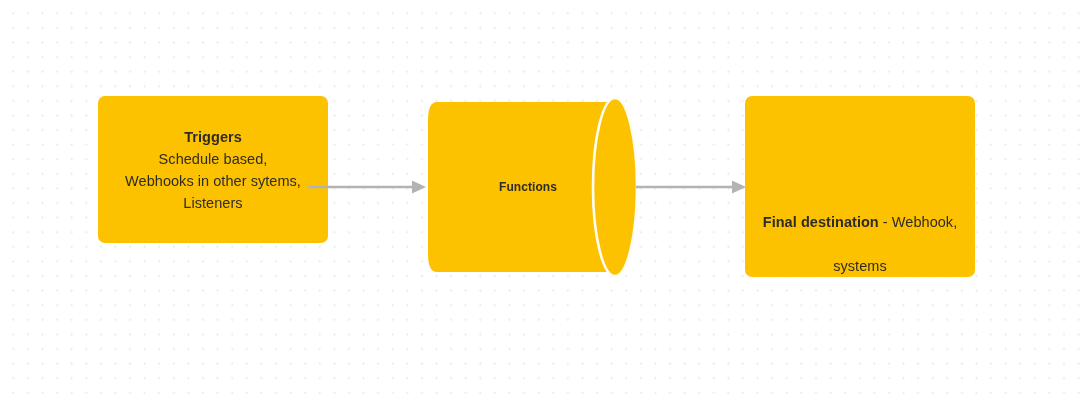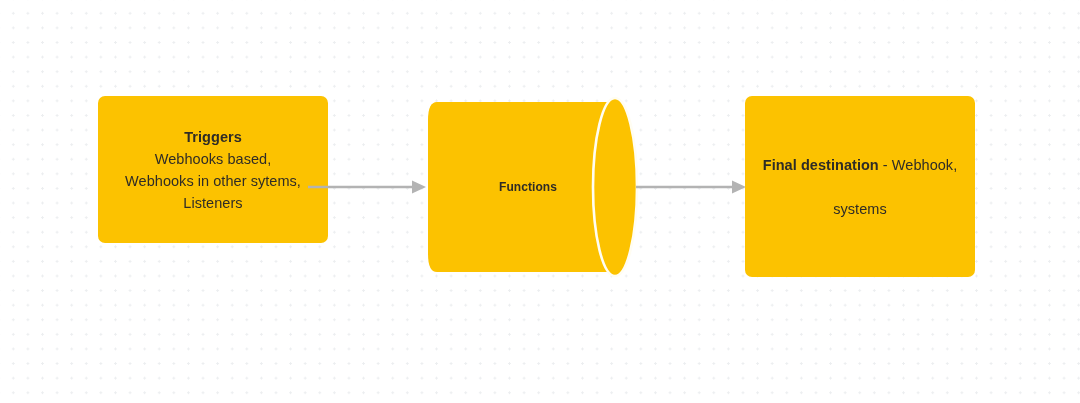--- a/index.html
+++ b/index.html
@@ -51,20 +51,21 @@
     top: 96px;
     width: 230px;
     height: 147px;
     margin-left: 21px;
   }
   #box-destination {
     left: 745px;
     top: 96px;
     width: 230px;
     height: 181px;
+    align-items: flex-end;
   }
 
   
   #cylinder-functions {
     position: absolute;
     left: 425px;
     top: 94px;
     width: 216px;
     height: 186px;
   }
@@ -109,21 +110,21 @@
   }
 </style>
 </head>
 <body>
 
 <div id="canvas">
 
   <div class="node-box" id="box-triggers">
     <div class="box-text">
       <b>Triggers</b><br>
-      <span>Webhooks based,</span><br>
+      <span>Schedule based,</span><br>
       <span>Webhooks in other sytems,</span><br>
       <span>Listeners</span>
     </div>
   </div>
 
   <div class="arrow-connector" id="arrow-1">
     <svg width="118" height="20" viewBox="0 0 118 20" xmlns="http://www.w3.org/2000/svg">
       <line x1="0" y1="10" x2="104" y2="10" stroke="#b3b3b3" stroke-width="2.4"></line>
       <polygon points="104,3.5 118,10 104,16.5" fill="#b3b3b3"></polygon>
     </svg>

